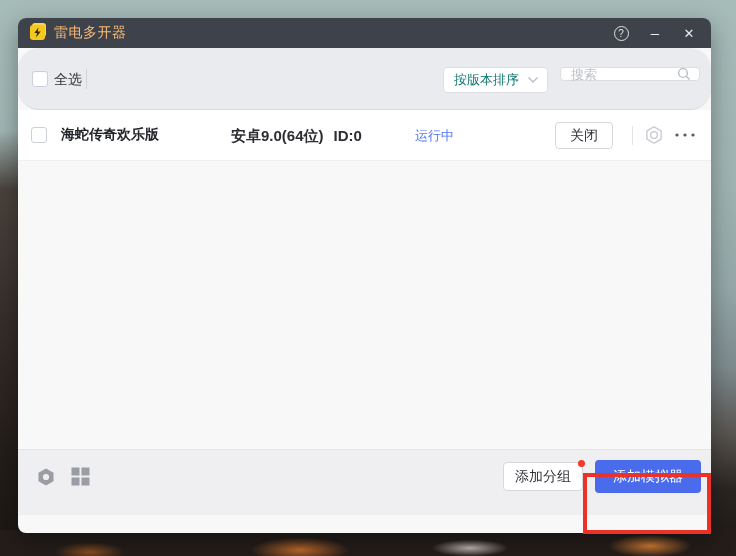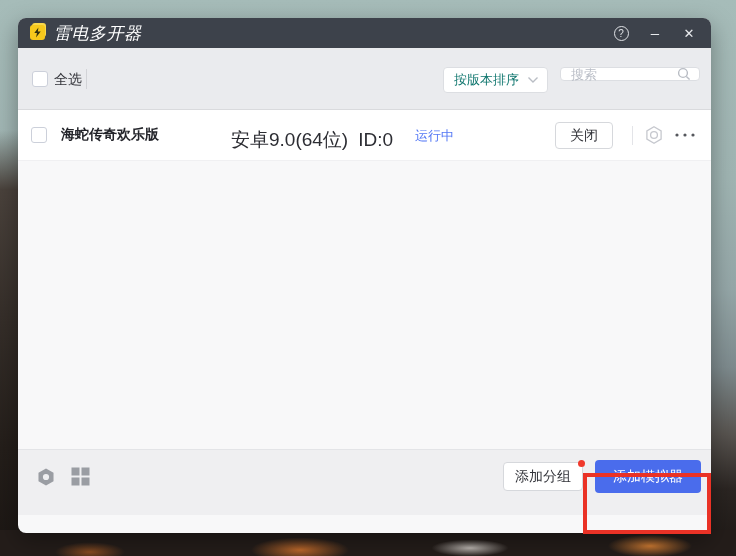--- a/index.html
+++ b/index.html
@@ -37,31 +37,32 @@
   }
   .app-icon { position:relative; width:16px; height:16px; margin-right:8px; }
   .app-icon .layer {
     position:absolute; left:2px; top:-2px; width:14px; height:14px;
     background:#f9d84b; border-radius:3px;
   }
   .app-icon .face {
     position:absolute; left:0; top:0; width:15px; height:15px;
     background:#f6c81c; border-radius:3px; display:flex; align-items:center; justify-content:center;
   }
-  .titlebar-title { color:#ffffff; font-size:17px; letter-spacing:.5px;font-style:italic; }
+  .titlebar-title { color:#fdba74; font-size:14px; letter-spacing:.5px; }
   .titlebar-right { margin-left:auto; display:flex; align-items:center; gap:14px; }
   .tb-btn { width:20px; height:20px; display:flex; align-items:center; justify-content:center; color:#e8eaed; cursor:default; }
   .help-circle { width:15px; height:15px; border:1.4px solid #dfe1e5; border-radius:50%; display:flex; align-items:center; justify-content:center; font-size:10px; color:#dfe1e5; }
   .glyph-min { font-size:15px; line-height:10px; }
   .glyph-close { font-size:13px; }
 
   
   .toolbar {
     height:62px; background:#eaebee; border-bottom:1px solid #d9dadd;
     position:relative;
+    border-radius:21px;
   }
   .checkbox { width:16px; height:16px; background:#fff; border:1px solid #ccd0da; border-radius:3px; }
   .toolbar .checkbox { position:absolute; left:14px; top:23px; }
   .label-selectall { position:absolute; left:36px; top:23px; font-size:14px; color:#33343a; }
   .toolbar .vdivider { position:absolute; left:68px; top:21px; width:1px; height:20px; background:#d2d3d7; }
   .btn-batch {
     position:absolute; left:77px; top:18px; width:72px; height:27px;
     background:#fff; border:1px solid #d4d6db; border-radius:4px;
     font-size:13px; color:#33343a; display:flex; align-items:center; justify-content:center;
   }
@@ -92,21 +93,21 @@
   .col-name   { left:43px; }
   .col-ver    { left:213px; }
   .col-status { left:397px; }
   .col-act    { left:535px; }
 
   .trow {
     height:51px; background:#fff; border-bottom:1px solid #f0f0f2; position:relative;
   }
   .trow .checkbox { position:absolute; left:13px; top:17px; }
   .cell-name { position:absolute; left:43px; top:16px; font-size:14px; font-weight:700; color:#23242a; }
-  .cell-ver  { position:absolute; left:213px; top:17px; font-size:19px; font-weight:400; color:#2c2d33; }
+  .cell-ver  { position:absolute; left:213px; top:17px; font-size:15px; font-weight:700; color:#2c2d33; }
   .cell-ver .iid { margin-left:10px; }
   .cell-status { position:absolute; left:397px; top:17px; font-size:13px; color:#5377f5; }
   .btn-close {
     position:absolute; left:537px; top:12px; width:58px; height:27px;
     background:#fff; border:1px solid #d6d8dc; border-radius:4px;
     font-size:14px; color:#33343a; display:flex; align-items:center; justify-content:center;
   }
   .trow .vdivider { position:absolute; left:614px; top:16px; width:1px; height:19px; background:#e3e4e8; }
   .row-gear { position:absolute; left:624px; top:13px; }
   .row-more { position:absolute; left:656px; top:22px; }

